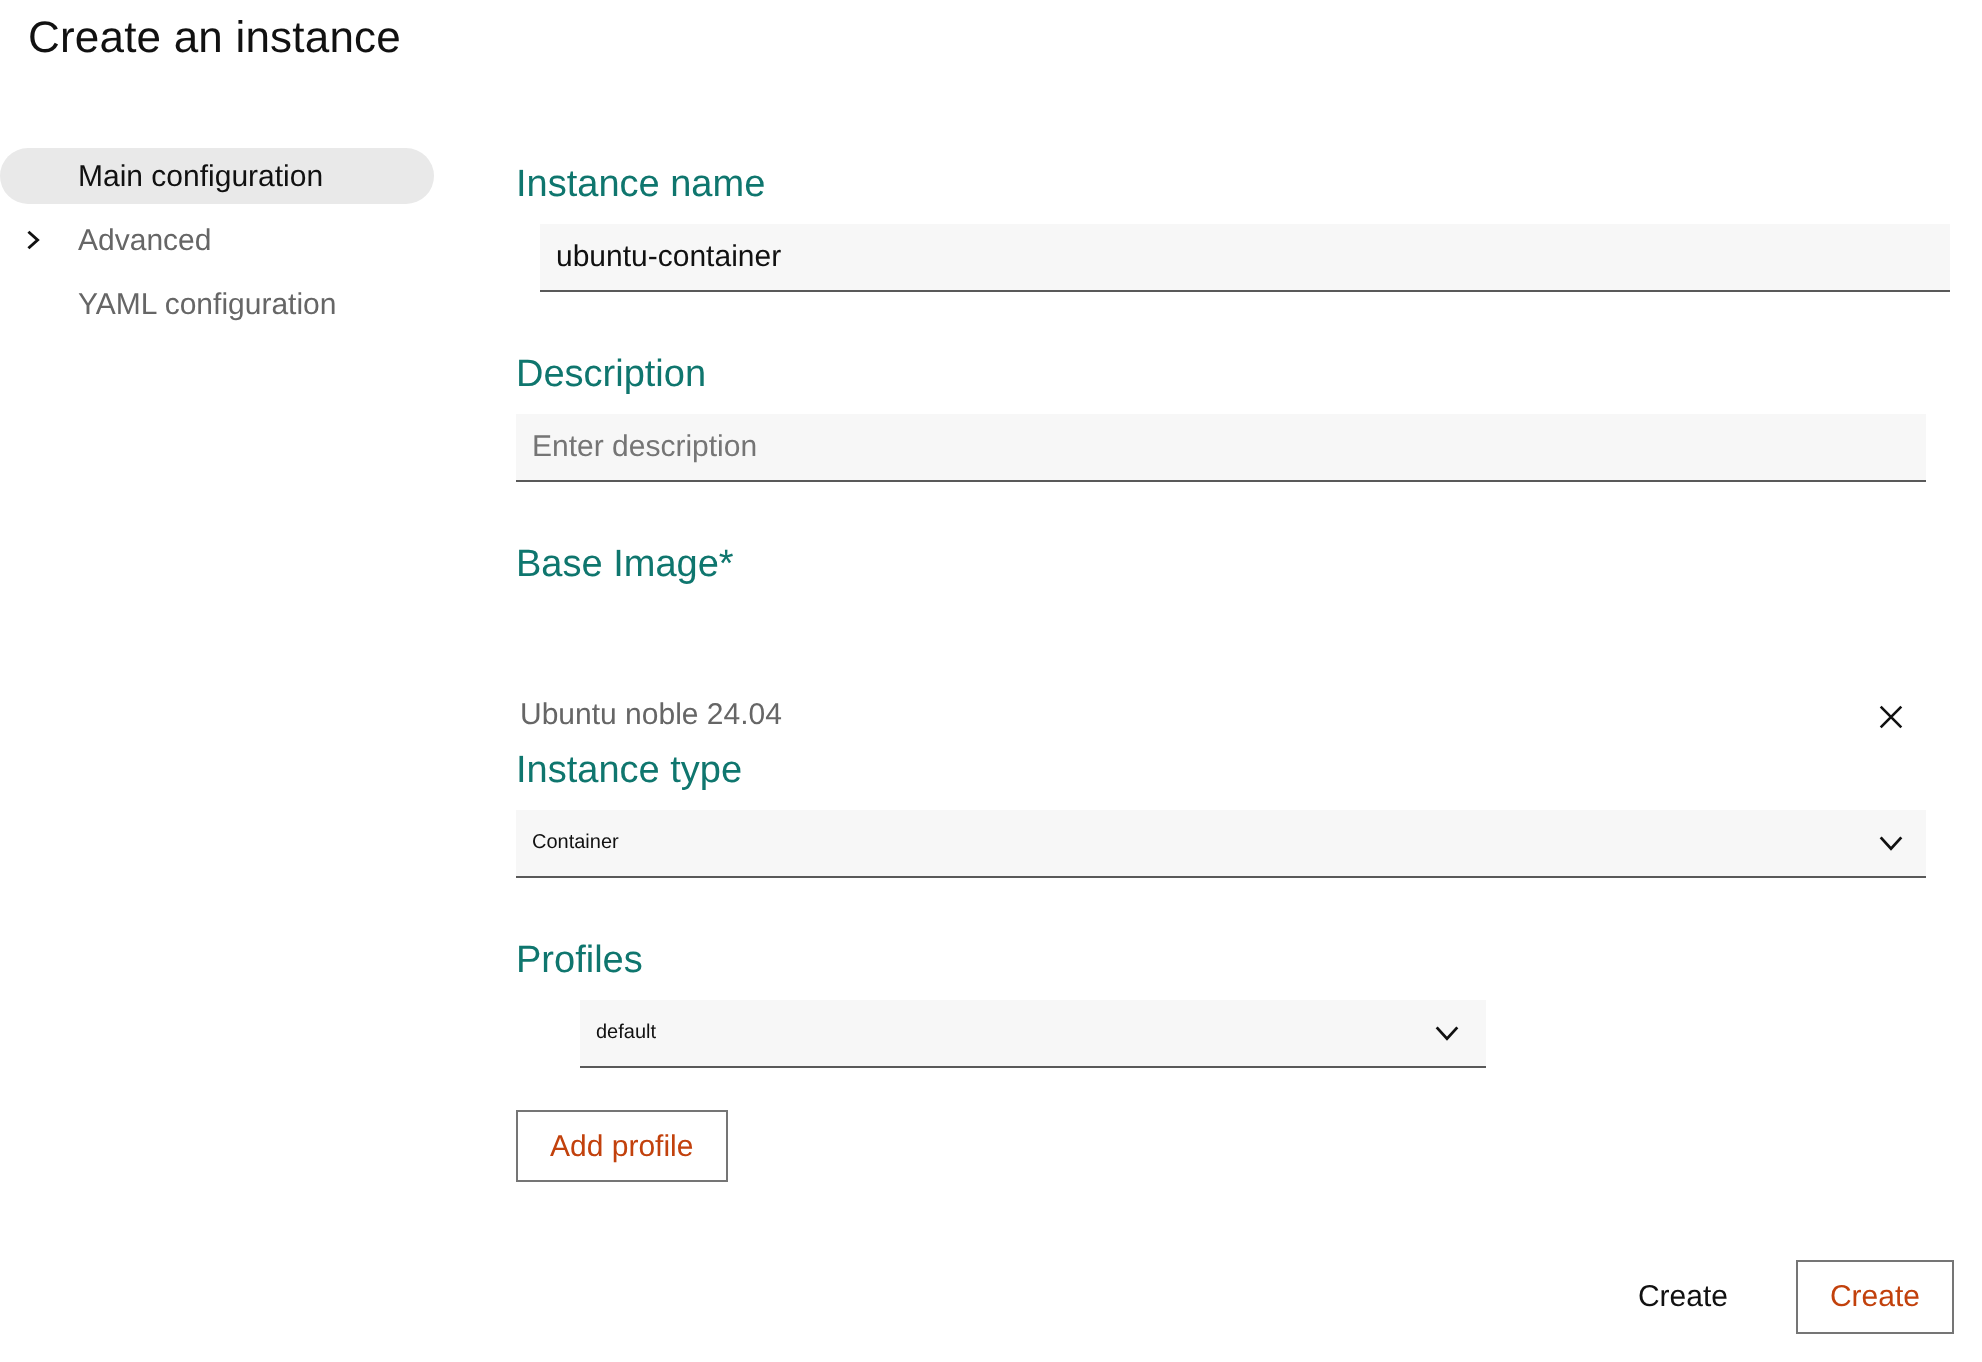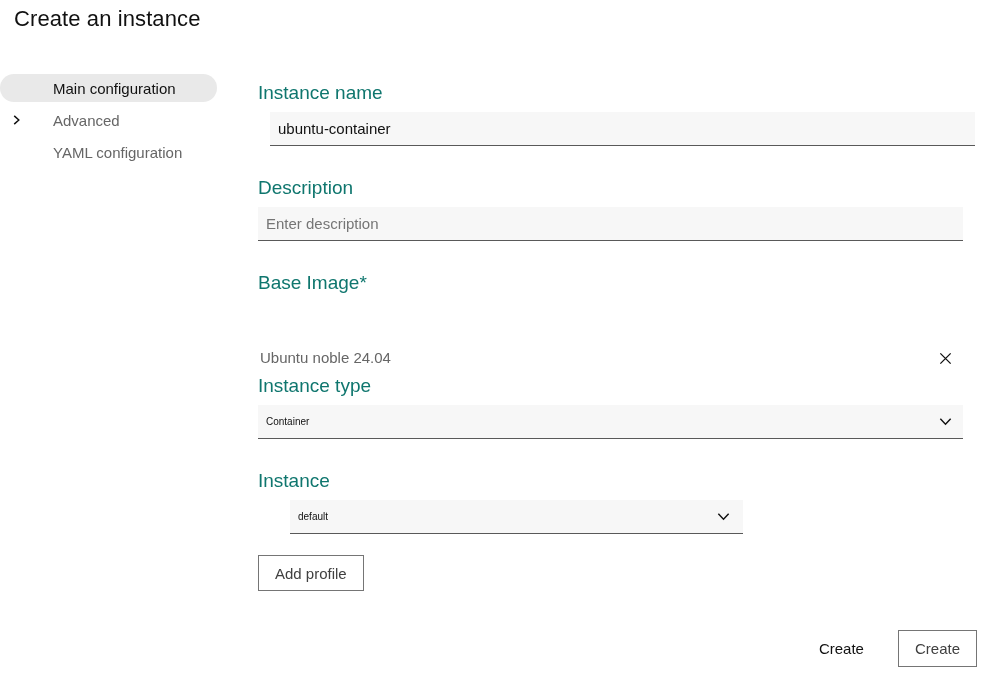--- a/index.html
+++ b/index.html
@@ -25,21 +25,21 @@
   }
 
   
   .sidebar { position: absolute; left: 0; top: 74px; width: 217px; }
   .side-item {
     position: relative;
     height: 28px;
     margin-bottom: 4px;
     display: flex;
     align-items: center;
-    padding-left: 53px;
+    padding-left: 39px;
     font-size: 15px;
     color: #666;
     cursor: pointer;
     border-radius: 14px;
   }
   .side-item.active { background: #e9e9e9; color: #111; }
   .side-chevron {
     position: absolute;
     left: 11px;
     top: 50%;
@@ -129,21 +129,21 @@
     font-family: "Liberation Sans", sans-serif;
     font-size: 15px;
     height: 37px;
     padding: 0 16px;
     cursor: pointer;
     display: inline-flex;
     align-items: center;
     justify-content: center;
     border-radius: 0;
   }
-  .btn-outline { background: #fff; border: 1px solid #757575; color: #404040; }
+  .btn-outline { background: #fff; border: 1px solid #757575; color: #c2410c; }
   .btn-base { background: transparent; border: 1px solid transparent; color: #111; }
   .btn-positive { background: #0e8420; border: 1px solid #0e8420; color: #fff; }
 
   .add-profile-btn { position: absolute; left: 0; top: 555px; height: 36px; }
 
   .footer {
     position: absolute;
     top: 630px;
     right: 14px;
     display: flex;
@@ -198,21 +198,21 @@
     <label class="field-label" style="top:375px;">Instance type</label>
     <div class="select-box" style="top:405px; width:705px;">
       <span>Container</span>
       <span class="select-chevron" style="right:10px;">
         <svg width="15" height="15" viewBox="0 0 16 16">
             <polyline points="2.5,5 8,11 13.5,5" fill="none" stroke="#111" stroke-width="1.5"></polyline>
           </svg>
       </span>
     </div>
 
-    <label class="field-label" style="top:470px;">Instance</label>
+    <label class="field-label" style="top:470px;">Profiles</label>
     <div class="select-box" style="top:500px; width:453px;margin-left:32px;">
       <span>default</span>
       <span class="select-chevron" style="right:12px;">
         <svg width="15" height="15" viewBox="0 0 16 16">
             <polyline points="2.5,5 8,11 13.5,5" fill="none" stroke="#111" stroke-width="1.5"></polyline>
           </svg>
       </span>
     </div>
 
     <button class="btn btn-outline add-profile-btn">Add profile</button>

